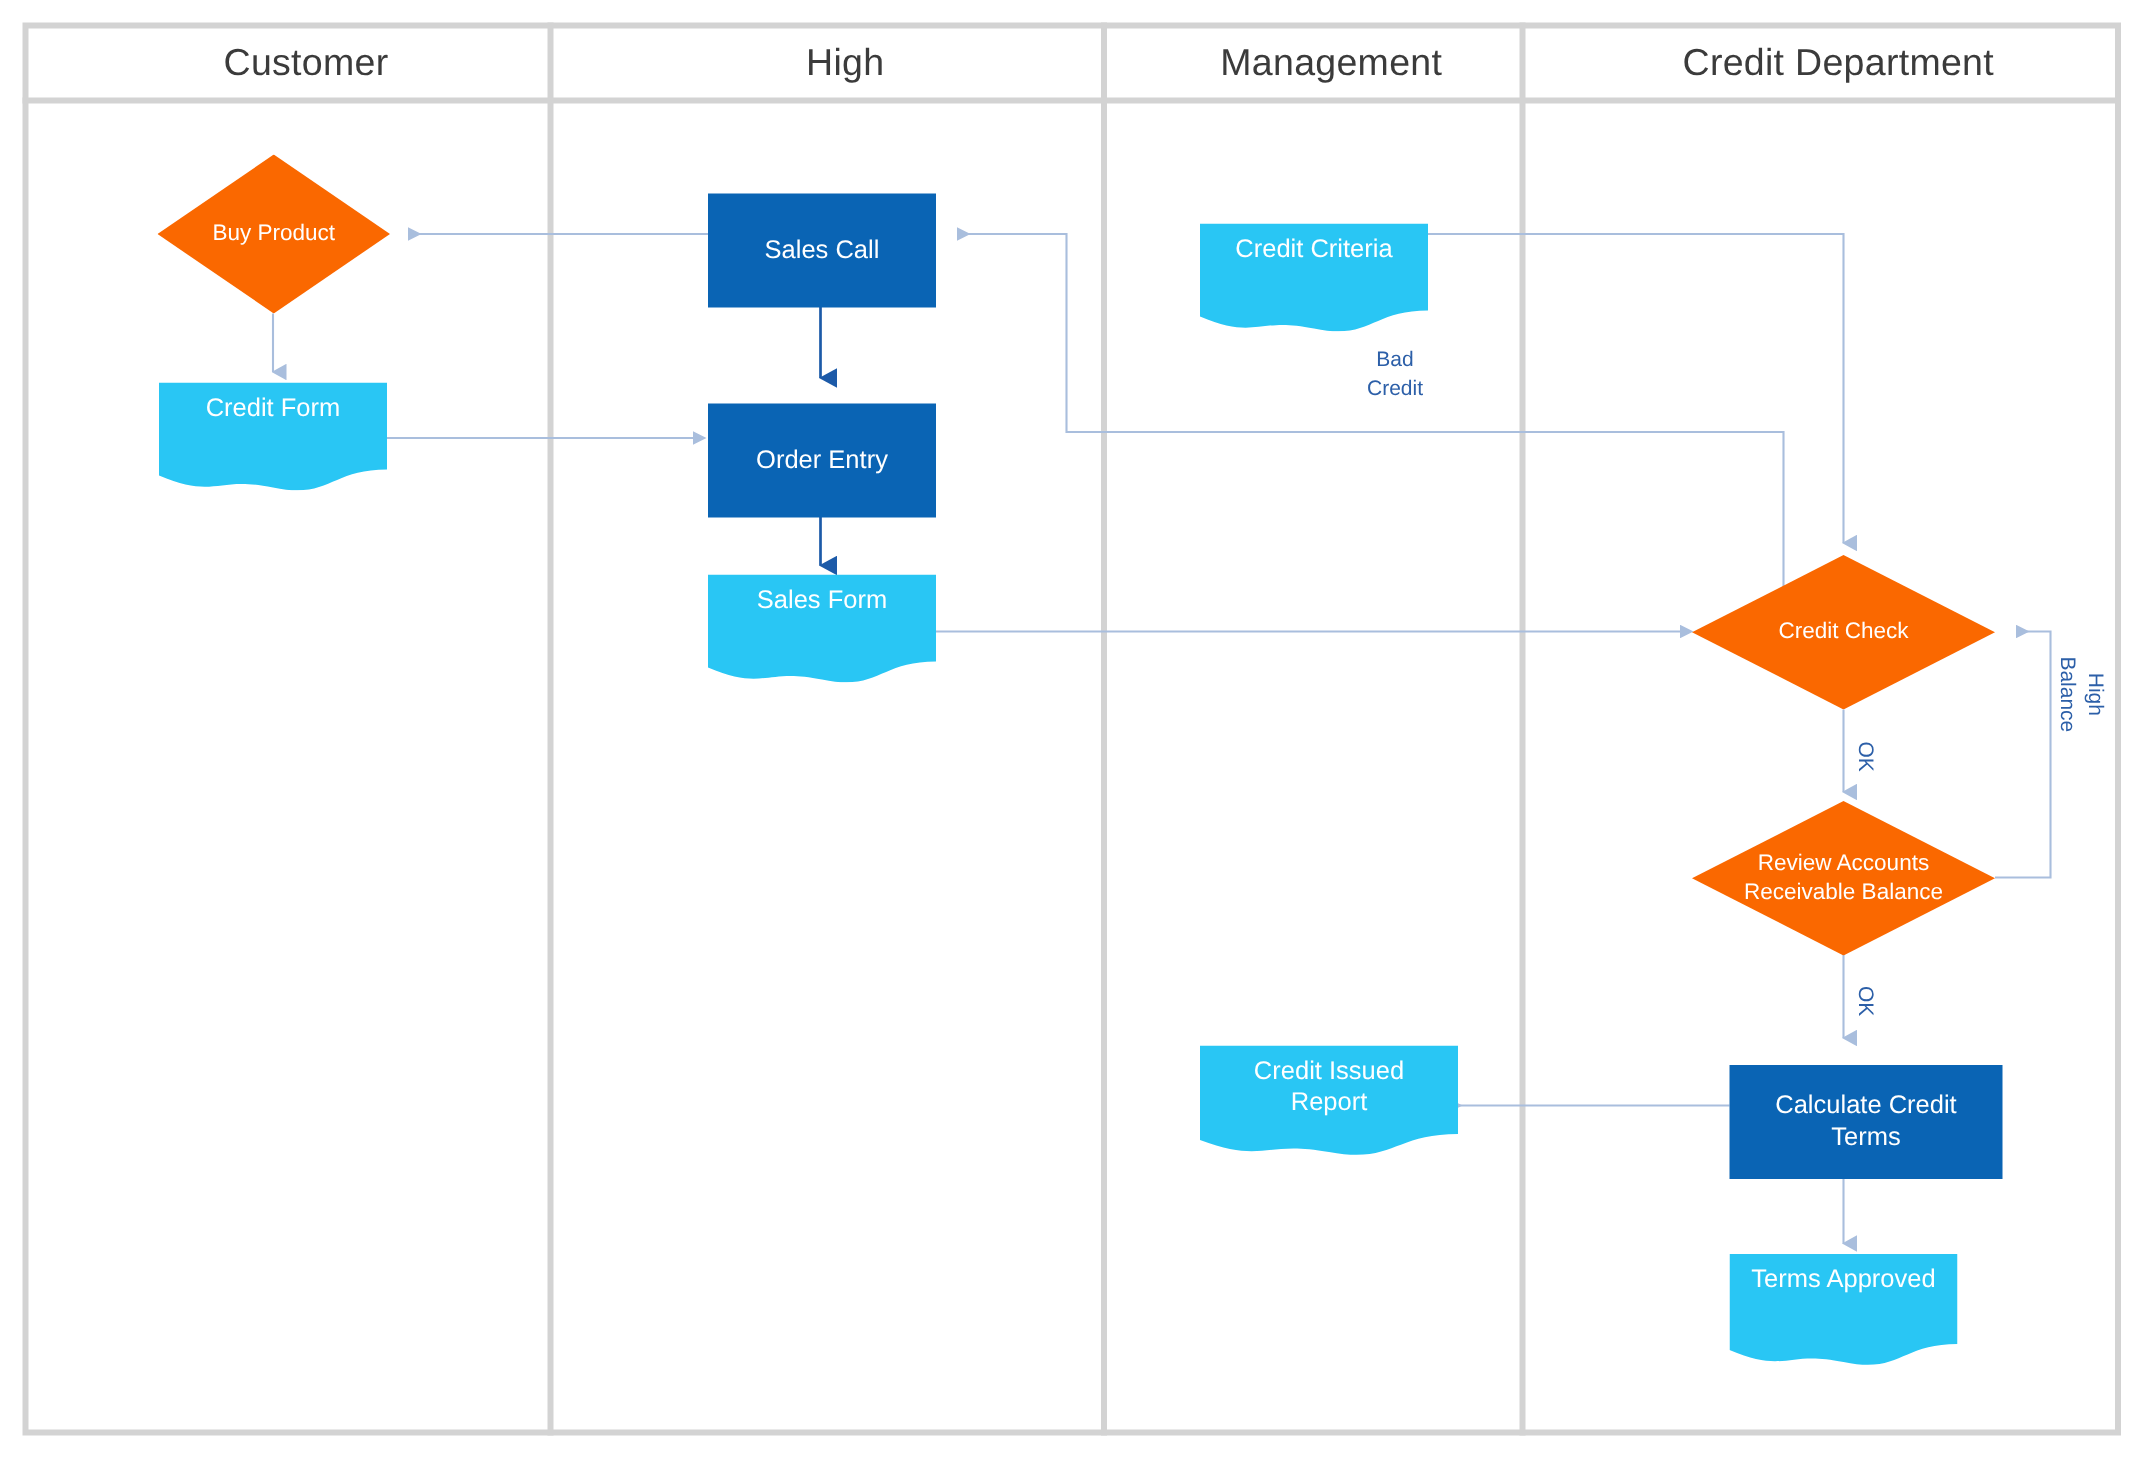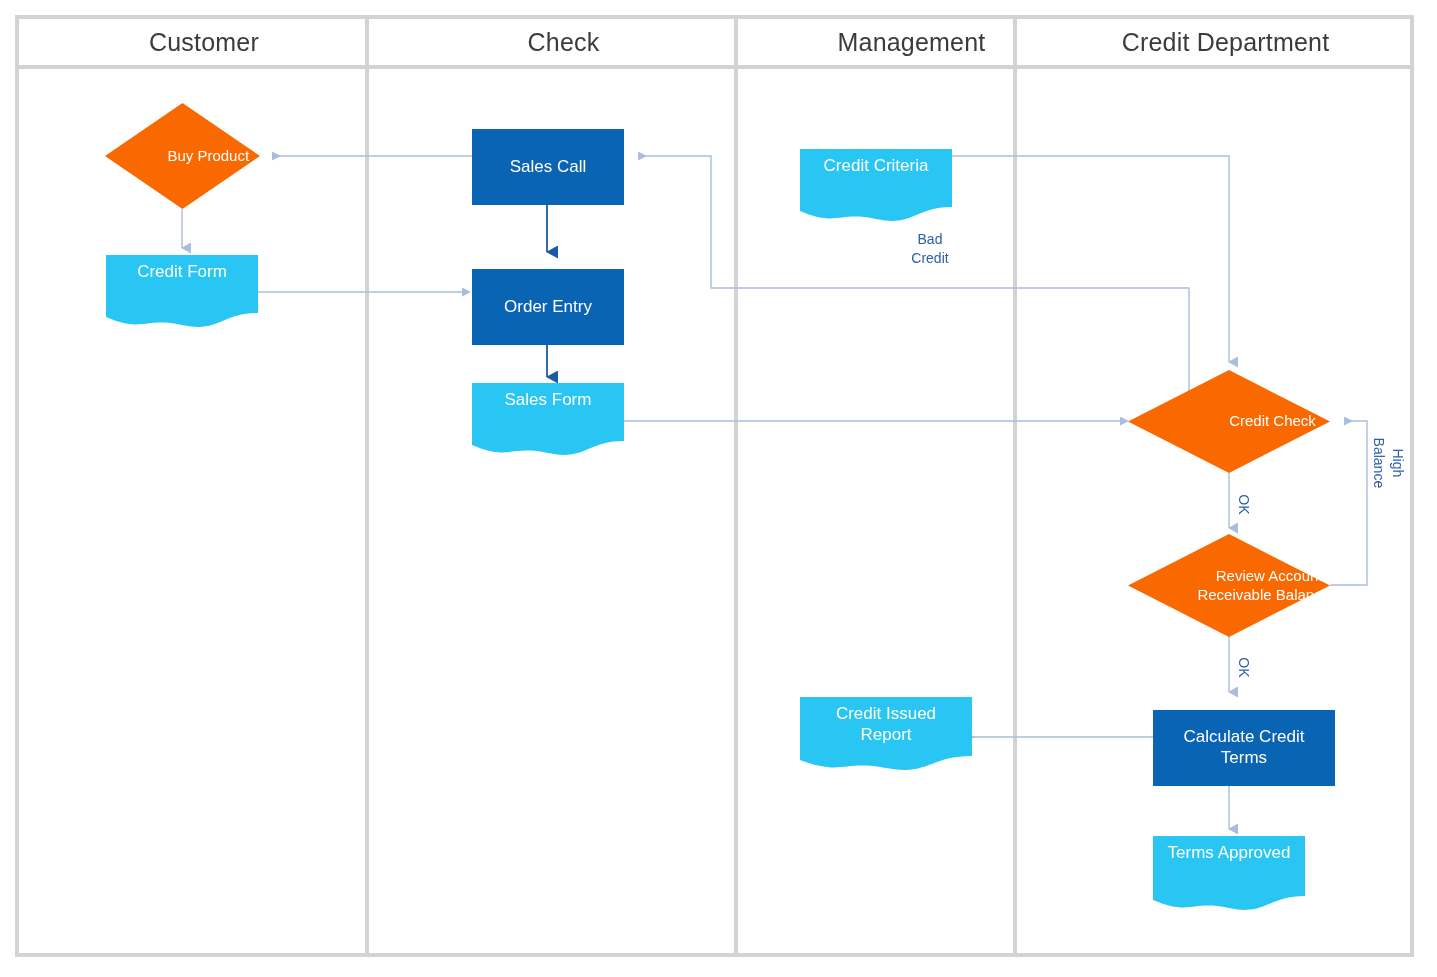--- a/index.html
+++ b/index.html
@@ -19,21 +19,21 @@
 
   
   .node{position:absolute;box-sizing:border-box;display:flex;align-items:center;
         justify-content:center;text-align:center;color:#ffffff;line-height:1.22;}
 
   .process{background:#0a64b4;font-size:17px;margin-top:10px;}
   .doc{font-size:17px;align-items:flex-start;padding-top:7px;}
   .doc .docsvg{position:absolute;left:0;top:0;width:100%;height:100%;z-index:0;}
   .doc .lbl{position:relative;z-index:1;width:100%;}
 
-  .diamond{font-size:15px;text-align:right;}
+  .diamond{font-size:15px;}
   .diamond .dsvg{position:absolute;left:0;top:0;width:100%;height:100%;z-index:0;}
   .diamond .lbl{position:relative;z-index:1;width:86%;}
 
   
   .conn{position:absolute;left:0;top:0;width:1437px;height:977px;pointer-events:none;}
 
   
   .elabel{position:absolute;color:#2c5fa8;font-size:14px;line-height:1.35;
           text-align:center;white-space:pre;}
   .rot90{transform:rotate(90deg);transform-origin:center center;}
@@ -47,23 +47,23 @@
   <div class="lane-headrow"></div>
 
   <div class="lane-div" style="left:365px;"></div>
   <div class="lane-div" style="left:734px;"></div>
   <div class="lane-div" style="left:1013px;"></div>
 
   <div class="lane-head" style="left:19px;width:346px;">
       <span>Customer</span>
     </div>
   <div class="lane-head" style="left:369px;width:365px;">
-      <span>Check</span>
+      <span>High</span>
     </div>
-  <div class="lane-head" style="left:738px;width:275px;margin-left:24px;">
+  <div class="lane-head" style="left:738px;width:275px;">
       <span>Management</span>
     </div>
   <div class="lane-head" style="left:1017px;width:393px;">
       <span>Credit Department</span>
     </div>
 
   <svg class="conn" viewBox="0 0 1437 977">
     <defs>
       <marker id="ahL" markerWidth="10" markerHeight="9" refX="9" refY="4.5" orient="auto" markerUnits="userSpaceOnUse">
         <path d="M9,0 L9,9 L0,4.5 z" fill="#a9bedd"></path>

